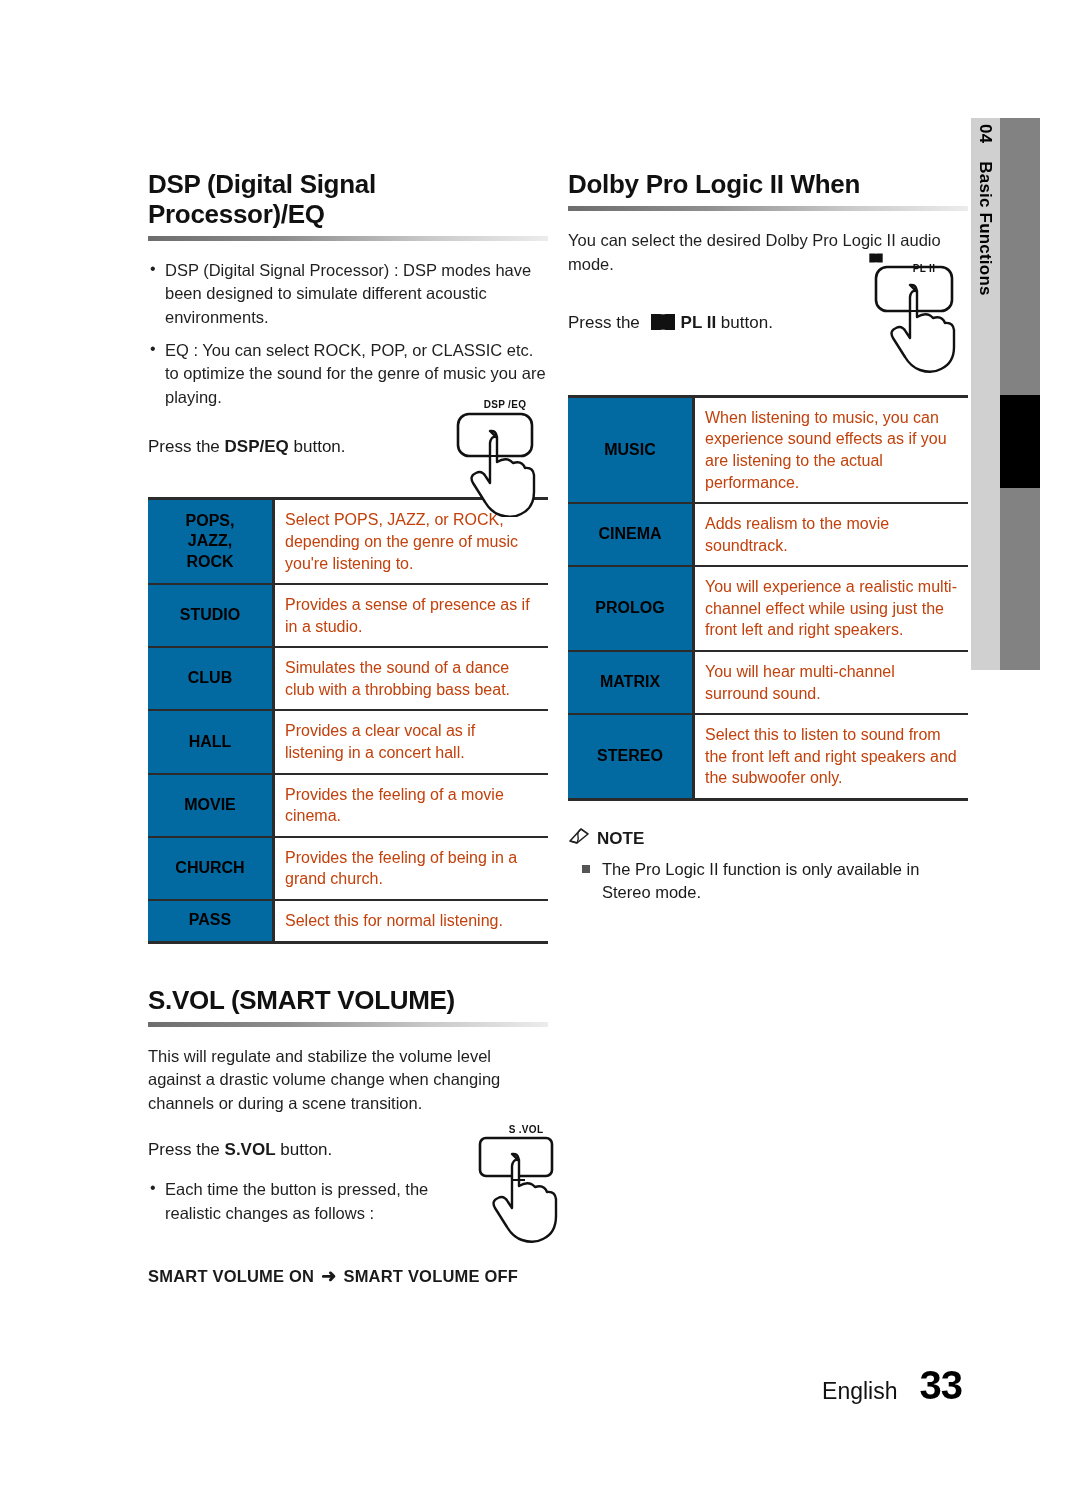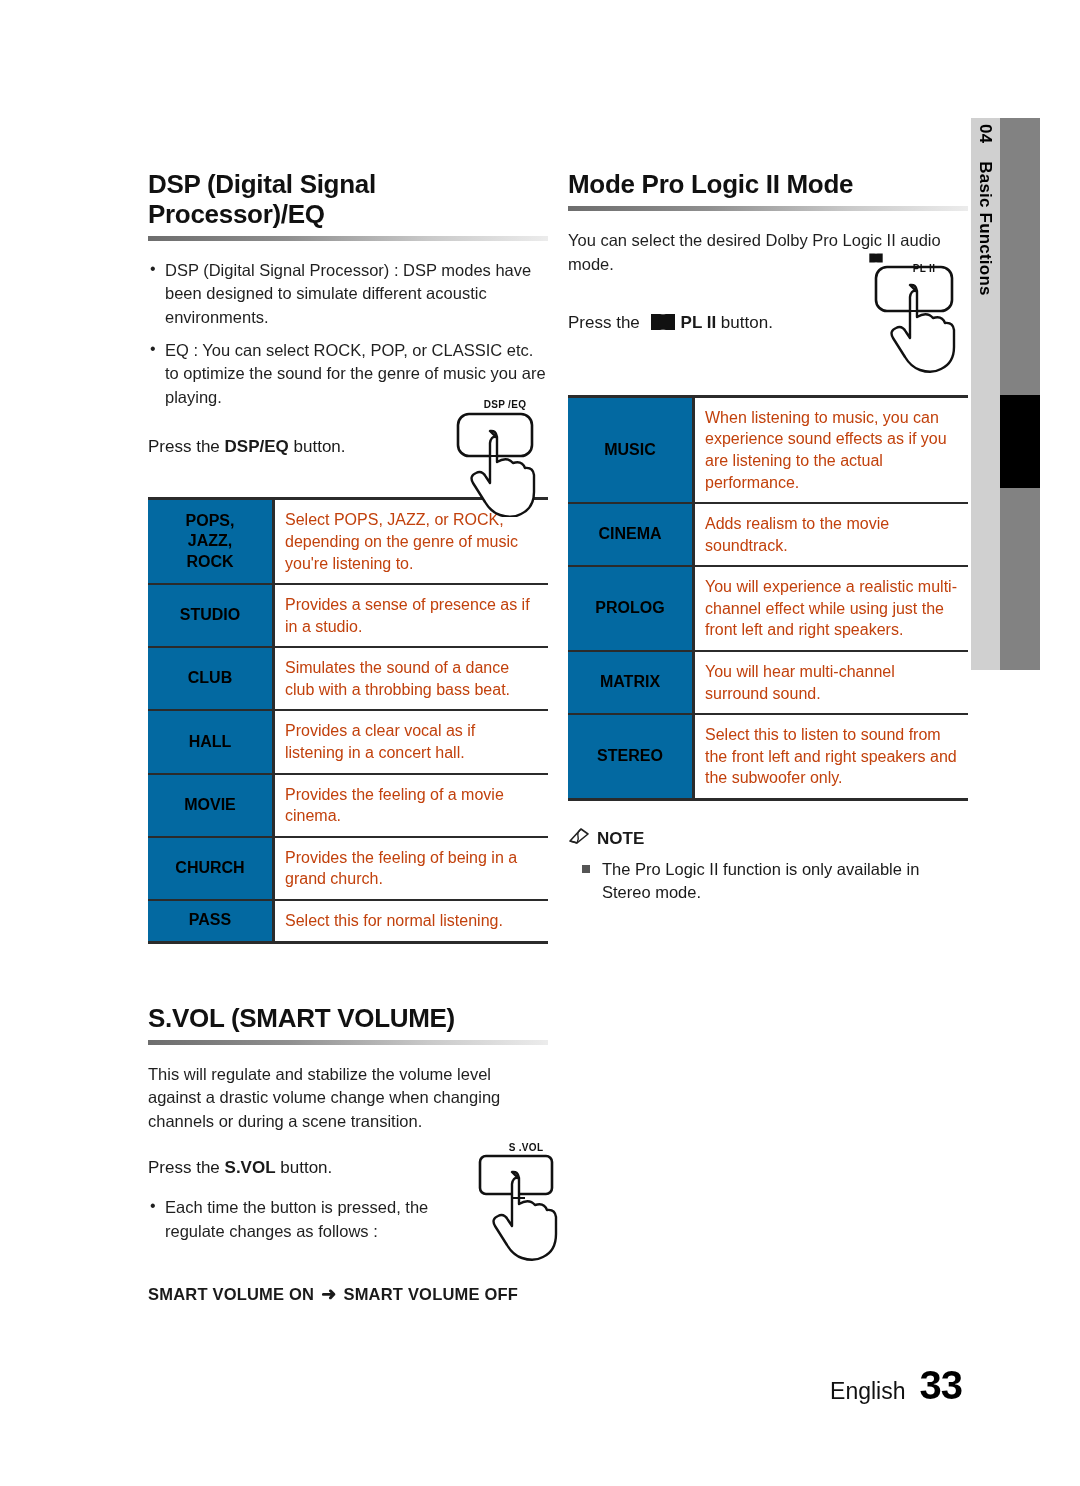--- a/index.html
+++ b/index.html
@@ -235,21 +235,21 @@
     margin: 0 4px;
   }
 
   
   .footer {
     position: absolute;
     right: 118px;
     bottom: 78px;
     display: flex;
     align-items: baseline;
-    gap: 14px;
+    gap: 22px;
   }
   .footer .lang { font-size: 23px; color: #111; }
   .footer .pg   { font-size: 40px; font-weight: bold; color: #000; letter-spacing: -1px; }
 </style>
 </head>
 <body>
 
 <div id="page">
 
   <div class="tab-strip">
@@ -331,53 +331,53 @@
           <tr>
             <td class="mode-key">
               <span class="kline">PASS</span>
             </td>
             <td class="mode-desc">Select this for normal listening.</td>
           </tr>
         </tbody>
       </table>
     </div>
 
-    <h2 class="sect" style="margin-top:60px;">S.VOL (SMART VOLUME)</h2>
+    <h2 class="sect" style="margin-top:42px;">S.VOL (SMART VOLUME)</h2>
     <div class="rule"></div>
 
     <p class="body">This will regulate and stabilize the volume level against a drastic volume change when changing channels or during a scene transition.</p>
 
     <div style="position:relative; height:118px;">
       <p class="press" style="position:absolute; top:8px; left:0;">
         <span>Press the </span><b>S.VOL</b><span> button.</span>
       </p>
 
       <ul class="bullets" style="position:absolute; top:48px; left:0; width:300px;">
-        <li>Each time the button is pressed, the regulate changes as follows :</li>
+        <li>Each time the button is pressed, the realistic changes as follows :</li>
       </ul>
 
       <div class="btn-ill" style="left:326px; top:-6px; width:104px; height:122px;text-decoration:underline;">
         <div class="cap">S .VOL</div>
         <svg width="104" height="122" viewBox="0 0 104 122">
           <rect x="6" y="14" width="72" height="38" rx="6" ry="6" fill="#fff" stroke="#111" stroke-width="2.6"></rect>
           <path d="M38 30 q6 -1 7 6 l0 26 q10 -6 16 1 q9 -3 12 5 q8 -1 9 7 l0 17 q0 17 -13 23 q-9 5 -21 1 q-9 -3 -15 -13 l-12 -19 q-4 -7 3 -10 q6 -3 10 4 l4 6 l0 -42 q1 -7 6 -6 z" fill="#fff" stroke="#111" stroke-width="2.4" stroke-linejoin="round"></path>
           <path d="M39 56 l12 0" stroke="#111" stroke-width="2" fill="none"></path>
         </svg>
       </div>
     </div>
 
     <div class="flow">
       <span>SMART VOLUME ON</span><span class="arw">➜</span><span>SMART VOLUME OFF</span>
     </div>
 
   </div>
 
   <div class="col col-right">
 
-    <h2 class="sect">Mode Pro Logic II Mode</h2>
+    <h2 class="sect">Dolby Pro Logic II When</h2>
     <div class="rule"></div>
 
     <p class="body" style="margin-bottom:34px;">You can select the desired Dolby Pro Logic II audio mode.</p>
 
     <div style="position:relative; height:84px;">
       <p class="press" style="position:absolute; top:0px; left:0;">
         <span>Press the </span><span class="dolby"><svg width="28" height="18" viewBox="0 0 28 18">
               <path d="M2 1 L11 1 A8 8 0 0 1 11 17 L2 17 Z" fill="#111"></path>
               <path d="M26 1 L17 1 A8 8 0 0 0 17 17 L26 17 Z" fill="#111"></path>
             </svg></span><b>PL II</b><span> button.</span>

